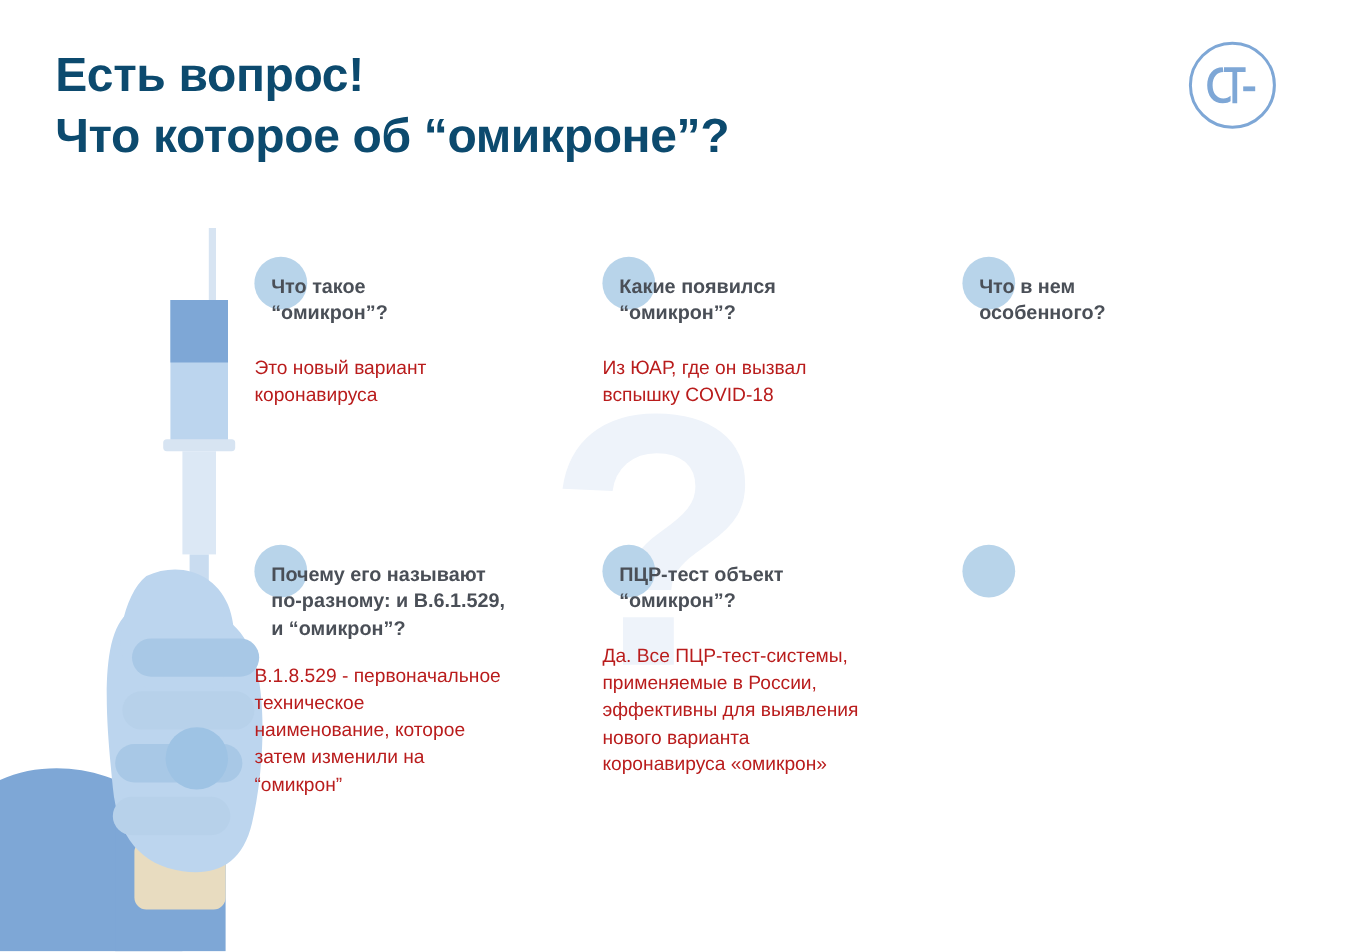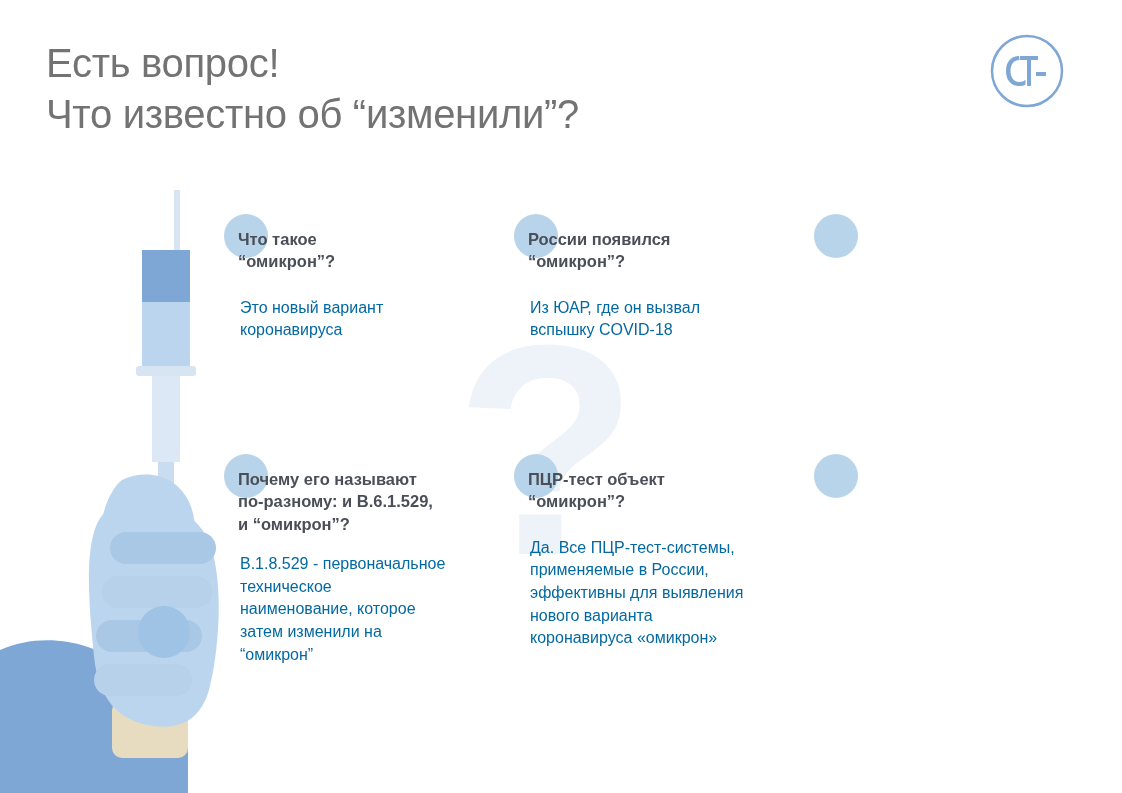--- a/index.html
+++ b/index.html
@@ -25,22 +25,22 @@
 
   
   .header {
     position: absolute;
     left: 46px;
     top: 38px;
     width: 950px;
   }
   .title-line {
     font-size: 40px;
-    font-weight: normal;
-    color: #737373;
+    font-weight: bold;
+    color: #0c4a6e;
     line-height: 1.28;
     letter-spacing: -0.3px;
     white-space: nowrap;
   }
 
   
   .logo {
     position: absolute;
     right: 58px;
     top: 34px;
@@ -69,21 +69,21 @@
     top: 180px;
     width: 250px;
     height: 613px;
     z-index: 1;
   }
   .illustration svg { display: block; }
 
   
   .content {
     position: absolute;
-    left: 224px;
+    left: 212px;
     top: 228px;
     width: 870px;
     z-index: 2;
   }
   .row {
     display: flex;
     gap: 0px;
   }
   .card {
     position: relative;
@@ -109,39 +109,39 @@
     position: relative;
     font-size: 16.5px;
     font-weight: bold;
     color: #4a4f57;
     line-height: 1.35;
     margin: 0 0 0 14px;
     z-index: 2;
   }
   .a {
     font-size: 16px;
-    color: #0369a1;
+    color: #b91c1c;
     line-height: 1.42;
-    margin: 24px 0 0 16px;
+    margin: 24px 0 0 0;
     z-index: 2;
     position: relative;
   }
   .row-1 .card { height: 240px; }
   .row-2 { margin-top: 0px; }
 </style>
 </head>
 <body>
 
 <div class="page">
 
   <div class="watermark">?</div>
 
   <div class="header">
     <div class="title-line">Есть вопрос!</div>
-    <div class="title-line">Что известно об “изменили”?</div>
+    <div class="title-line">Что которое об “омикроне”?</div>
   </div>
 
   <div class="logo">
     <svg width="74" height="74" viewBox="0 0 74 74" xmlns="http://www.w3.org/2000/svg">
       <circle cx="37" cy="37" r="35" fill="none" stroke="#7ea7d6" stroke-width="2.5"></circle>
       <path d="M30 22 h18 v4 h-7 v26 h-4 v-26 h-7 z" fill="#7ea7d6"></path>
       <path d="M29 22 c-8 0 -13 6 -13 15 c0 9 5 15 13 15 c3 0 5 -0.6 6.5 -1.6 v-4.6 c-1.6 1.4 -3.6 2.2 -6 2.2 c-5.4 0 -9 -4.4 -9 -11 c0 -6.6 3.6 -11 9 -11 z" fill="#7ea7d6"></path>
       <rect x="46" y="38" width="10" height="4" fill="#7ea7d6"></rect>
     </svg>
   </div>
@@ -181,28 +181,30 @@
       <div class="card col-1">
         <div class="bubble"></div>
         <div class="q" style="white-space:pre-line">Что такое
 “омикрон”?</div>
         <div class="a" style="white-space:pre-line">Это новый вариант
 коронавируса</div>
       </div>
 
       <div class="card col-2">
         <div class="bubble"></div>
-        <div class="q" style="white-space:pre-line">России появился
+        <div class="q" style="white-space:pre-line">Какие появился
 “омикрон”?</div>
         <div class="a" style="white-space:pre-line">Из ЮАР, где он вызвал
 вспышку COVID-18</div>
       </div>
 
       <div class="card col-3">
         <div class="bubble"></div>
+        <div class="q" style="white-space:pre-line">Что в нем
+особенного?</div>
       </div>
     </div>
 
     <div class="row row-2">
       <div class="card col-1">
         <div class="bubble"></div>
         <div class="q" style="white-space:pre-line"> Почему его называют
 по-разному: и B.6.1.529,
 и “омикрон”?</div>
         <div class="a" style="white-space:pre-line; margin-top:18px;">B.1.8.529 - первоначальное

